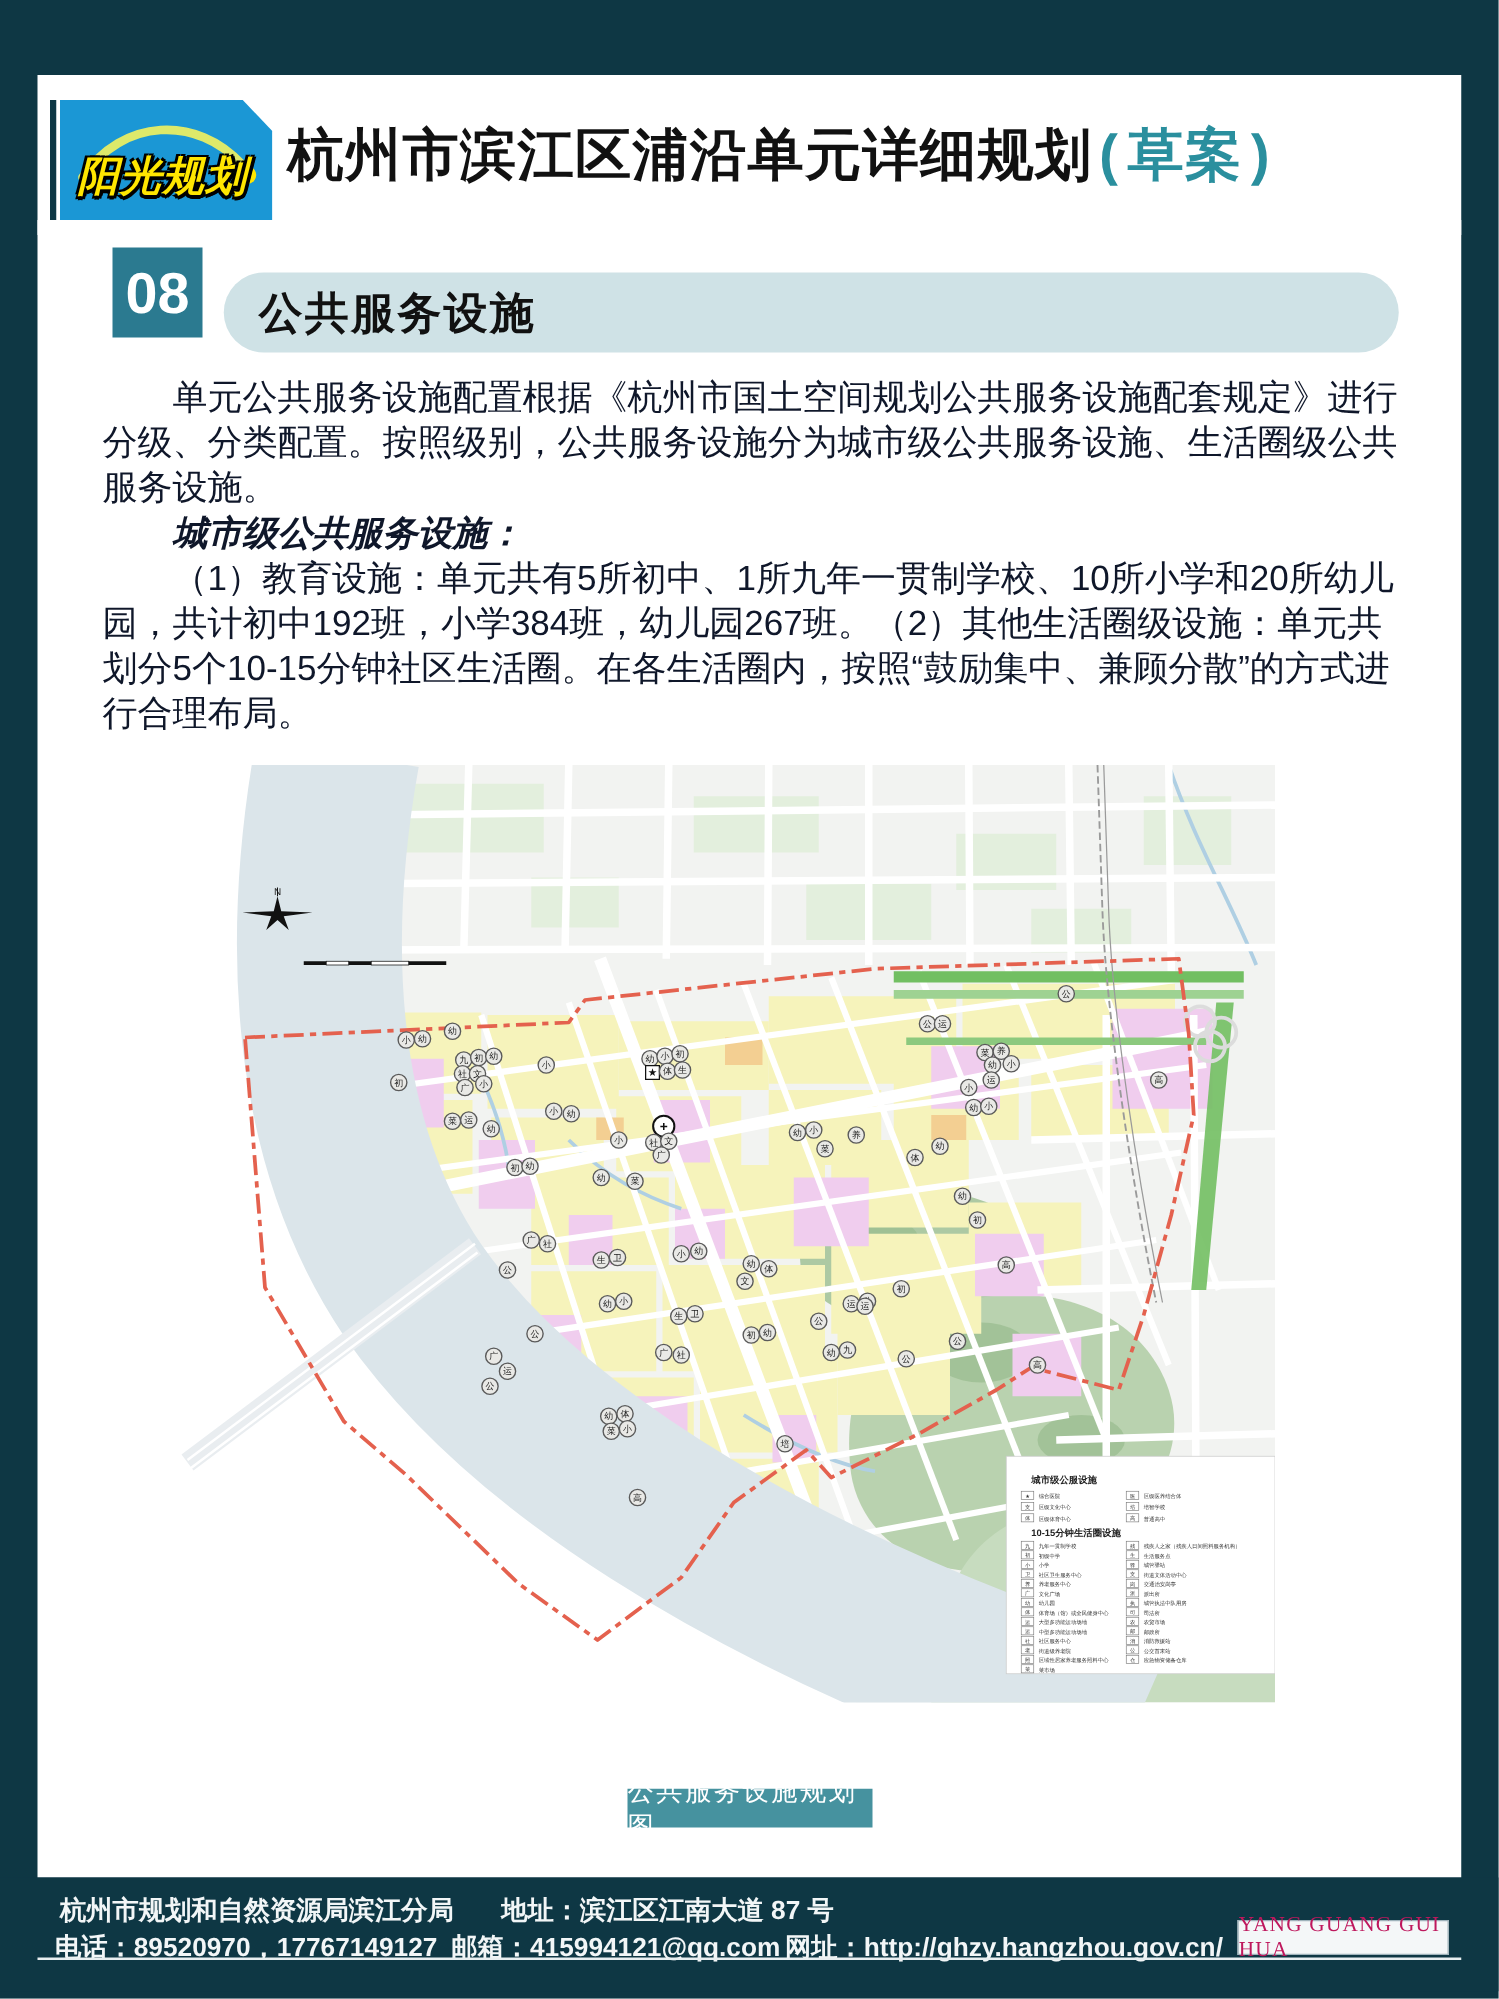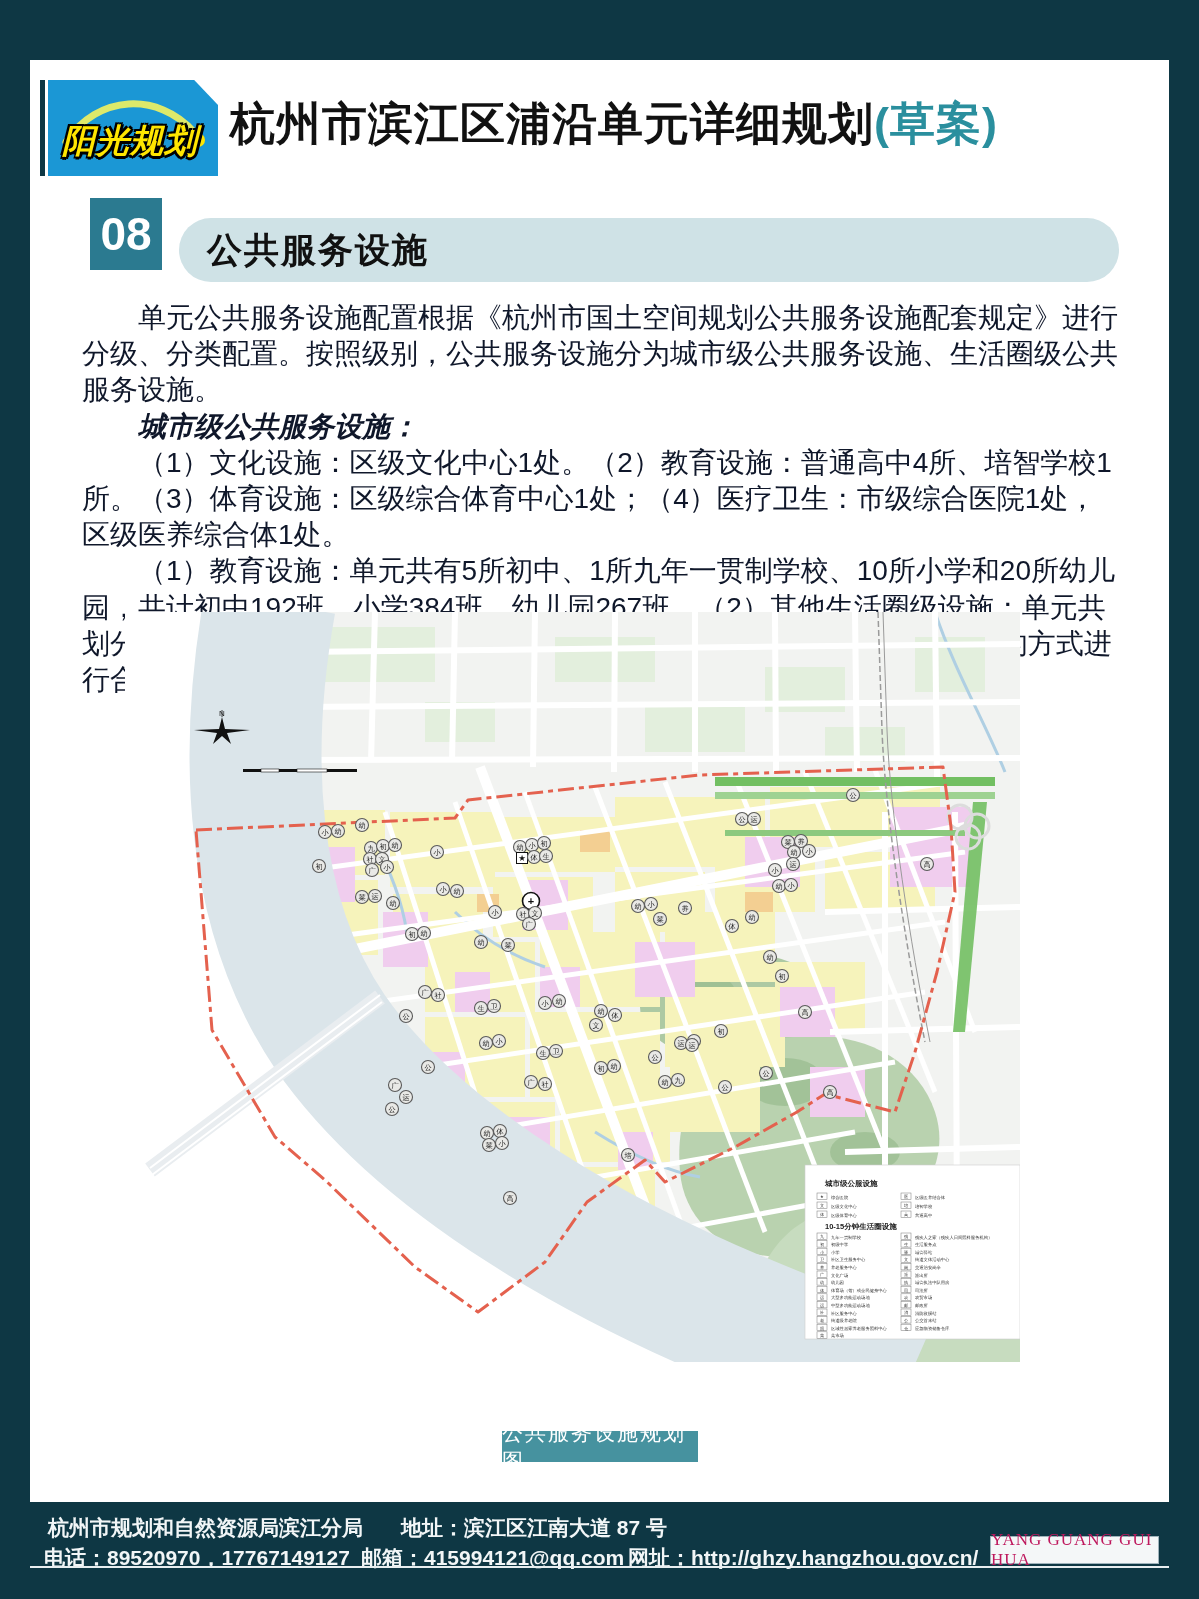--- a/index.html
+++ b/index.html
@@ -5,21 +5,21 @@
   html,body{margin:0;padding:0;}
   .page{position:relative;width:1199px;height:1599px;background:#0e3744;font-family:"Liberation Sans",sans-serif;overflow:hidden;}
   
   .header{position:absolute;left:30px;top:40px;width:1139px;height:128px;background:#ffffff;margin-top:20px;}
   .logo-bar{position:absolute;left:10px;top:20px;width:5px;height:96px;background:#0e3744;}
   .logo{position:absolute;left:18px;top:20px;width:170px;height:96px;background:#1b97d5;clip-path:polygon(0 0,86% 0,100% 26%,100% 100%,0 100%);}
   .logo svg{position:absolute;left:0;top:0;}
   .logo-text{position:absolute;left:14px;bottom:12px;font-size:33px;font-weight:bold;font-style:italic;color:#ffe600;letter-spacing:1px;
     text-shadow:-2px -2px 0 #000,2px -2px 0 #000,-2px 2px 0 #000,2px 2px 0 #000,0 3px 0 #000,3px 0 0 #000;}
   .title{position:absolute;left:200px;top:0;height:128px;display:flex;align-items:center;font-size:45px;font-weight:bold;color:#111;letter-spacing:1px;white-space:nowrap;}
-  .title .suffix{color:#2a8f9e;}
+  .title .suffix{color:#2a8f9e;font-family:Liberation Mono, monospace;}
   
   .content{position:absolute;left:30px;top:176px;width:1139px;height:1326px;background:#ffffff;}
   .badge08{position:absolute;left:60px;top:22px;width:72px;height:72px;background:#2b7a90;color:#fff;font-size:46px;font-weight:bold;display:flex;align-items:center;justify-content:center;}
   .section-bar{position:absolute;left:149px;top:42px;width:940px;height:64px;background:#cfe2e6;display:flex;align-items:center;border-radius:32px;}
   .section-bar .t{font-size:35px;font-weight:bold;color:#111;margin-left:28px;letter-spacing:2px;}
   .bodytext{position:absolute;left:52px;top:124px;width:1040px;font-size:28px;line-height:36.2px;color:#0f172a;}
   .bodytext p{margin:0;text-indent:2em;}
   .bodytext .bh{margin:0;text-indent:2em;font-weight:bold;font-style:italic;}
   
   .map-wrap{position:absolute;left:95px;top:436px;width:895px;height:750px;}
@@ -58,21 +58,20 @@
 
   <div class="content">
     <div class="badge08">08</div>
     <div class="section-bar">
       <span class="t">公共服务设施</span>
     </div>
 
     <div class="bodytext">
       <p>单元公共服务设施配置根据《杭州市国土空间规划公共服务设施配套规定》进行分级、分类配置。按照级别，公共服务设施分为城市级公共服务设施、生活圈级公共服务设施。</p>
       <p class="bh">城市级公共服务设施：</p>
-      <p>（1）文化设施：区级文化中心1处。（2）教育设施：普通高中4所、培智学校1所。（3）体育设施：区级综合体育中心1处；（4）医疗卫生：市级综合医院1处，区级医养综合体1处。</p>
       <p>（1）教育设施：单元共有5所初中、1所九年一贯制学校、10所小学和20所幼儿园，共计初中192班，小学384班，幼儿园267班。（2）其他生活圈级设施：单元共划分5个10-15分钟社区生活圈。在各生活圈内，按照“鼓励集中、兼顾分散”的方式进行合理布局。</p>
     </div>
 
     <div class="map-wrap">
       <svg width="895" height="750" viewBox="0 0 895 750">
 
         <rect x="0" y="0" width="895" height="750" fill="#ffffff"></rect>
         <path d="M 130,0 L 895,0 L 895,750 L 560,750 C 420,680 260,560 190,440 C 140,350 135,150 150,0 Z" fill="#f2f3f1"></path>
 
         <g fill="#e3efdd">

